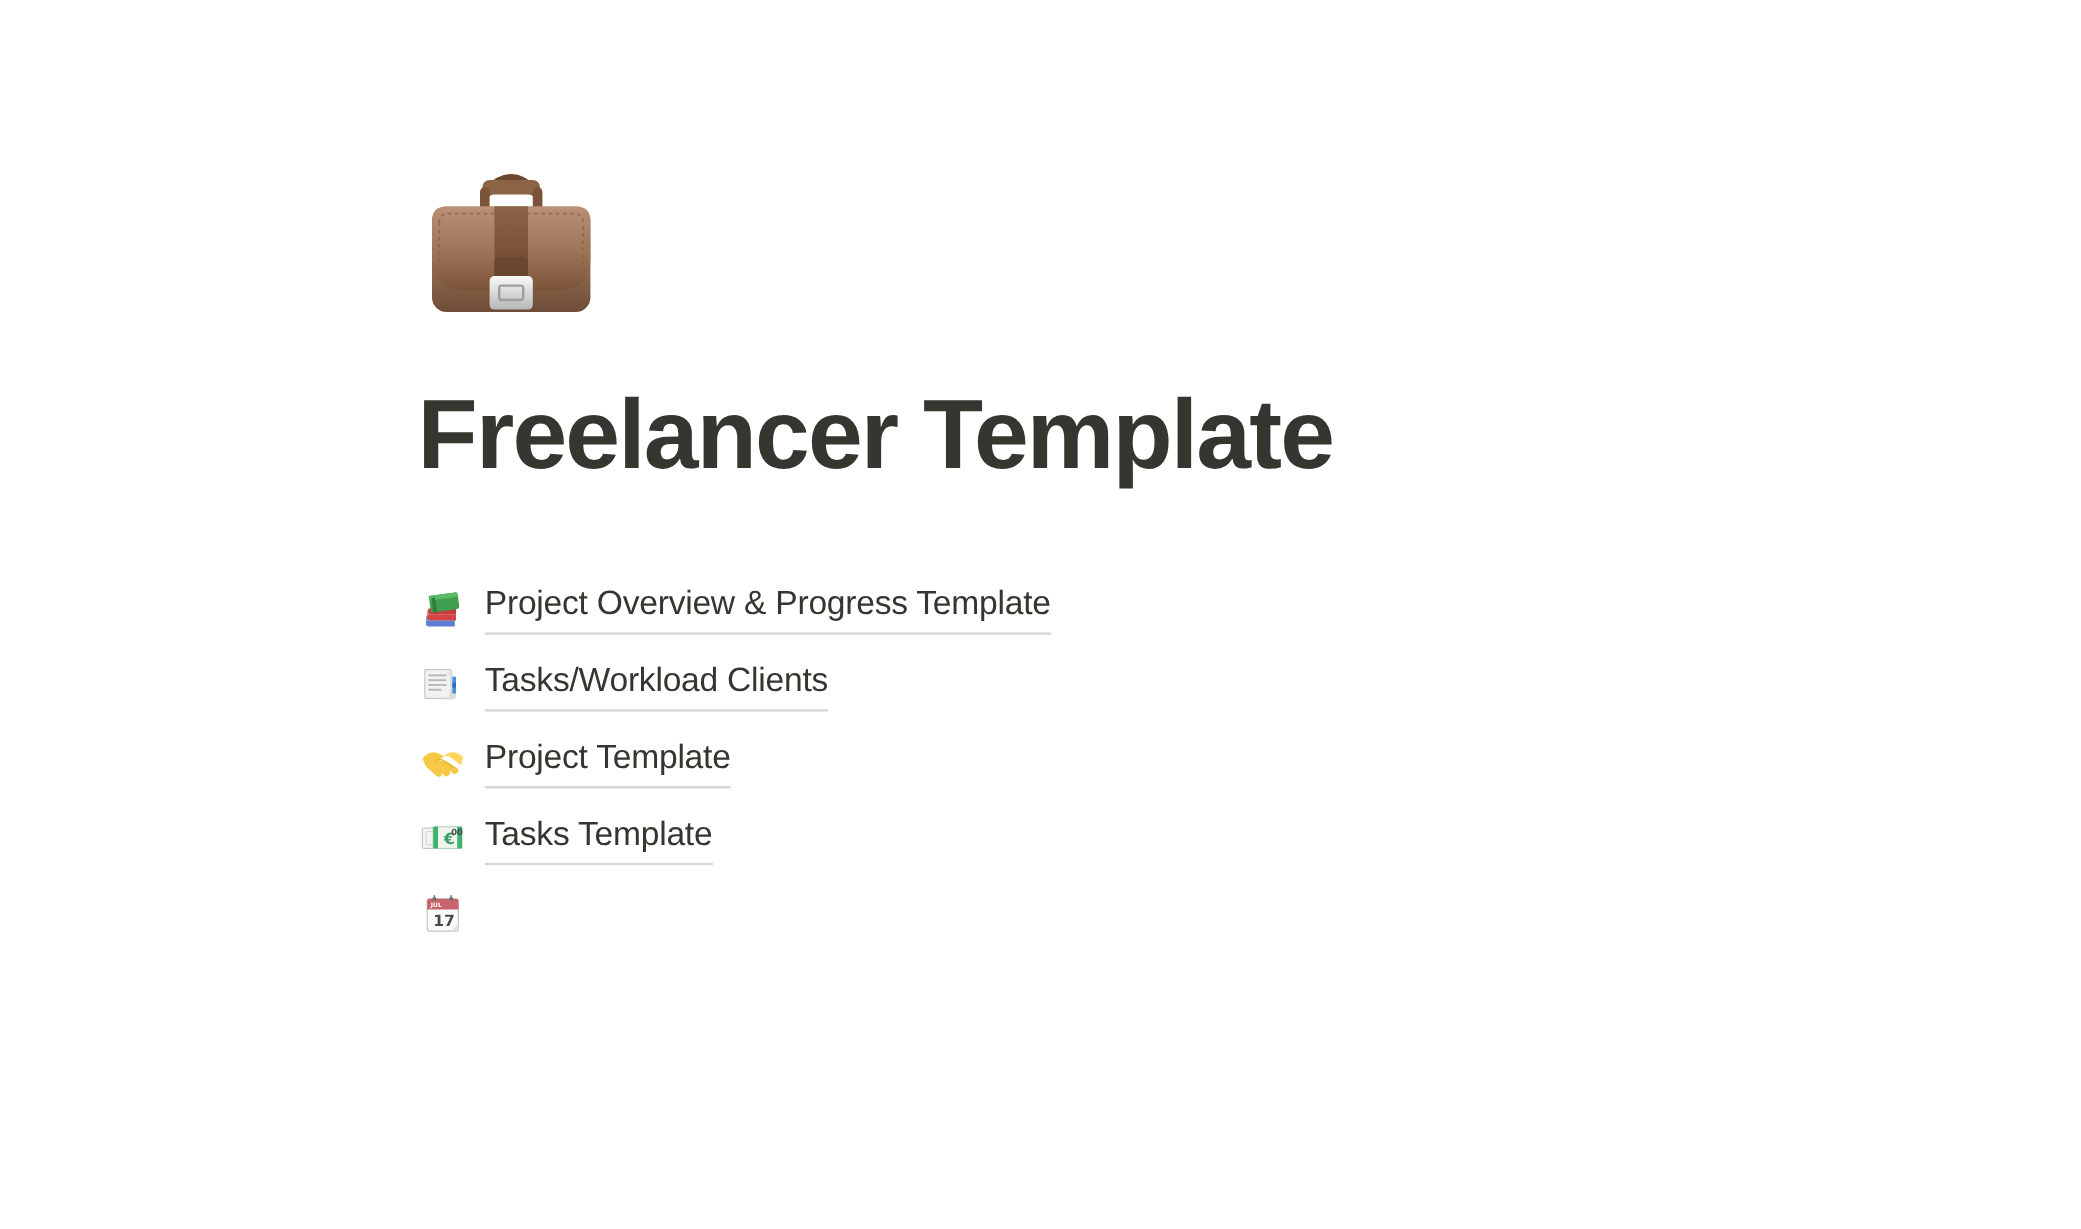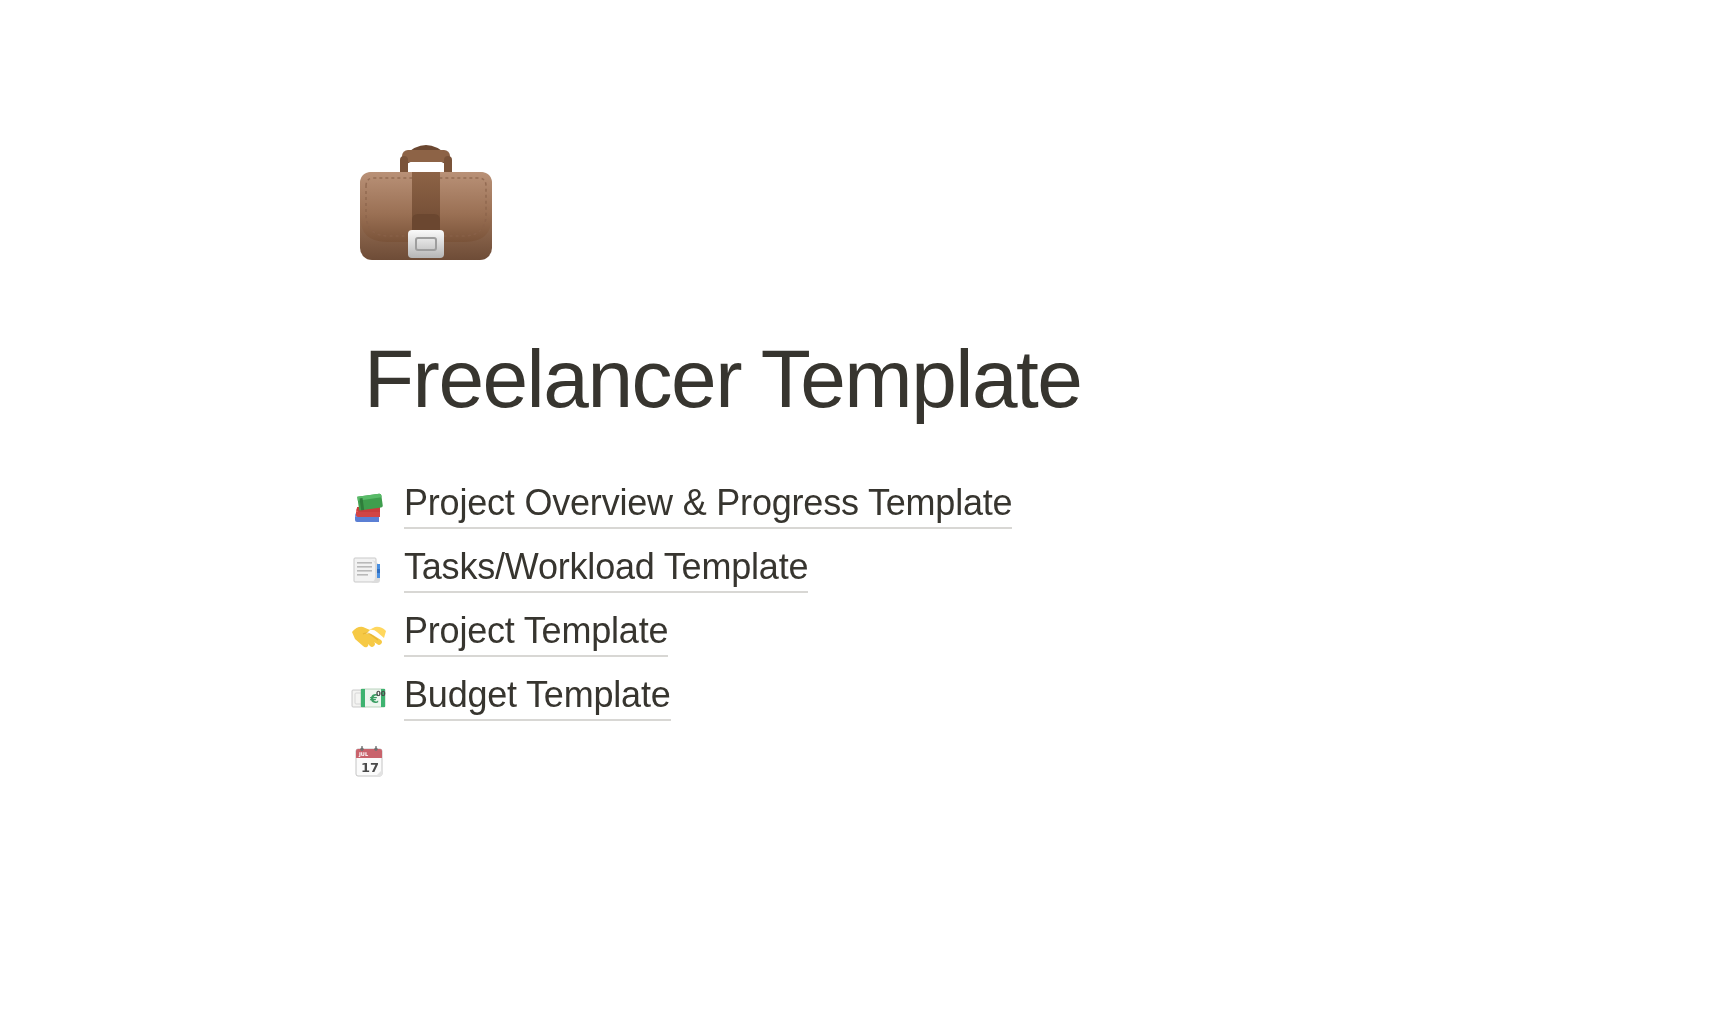--- a/index.html
+++ b/index.html
@@ -43,26 +43,26 @@
     font-family: "DejaVu Sans", sans-serif;
     user-select: none;
   }
   .page-icon svg { display: block; }
 
   
   .page-title {
     position: absolute;
     left: 0;
     top: 315px;
-    margin: 16px;
+    margin: 0;
     padding: 0;
     font-family: "Liberation Sans Narrow", "Liberation Sans", sans-serif;
     font-size: 82px;
     line-height: 96px;
-    font-weight: 400;
+    font-weight: 700;
     letter-spacing: -1.5px;
     color: #37352f;
     white-space: nowrap;
   }
 
   
   .link-list {
     position: absolute;
     left: 0;
     top: 474px;
@@ -86,21 +86,21 @@
     justify-content: center;
     font-size: 34px;
     line-height: 1;
     font-family: "DejaVu Sans", sans-serif;
     user-select: none;
   }
   .row-emoji svg { display: block; }
 
   .row-label {
     font-family: "Liberation Sans", sans-serif;
-    font-size: 36px;
+    font-size: 28px;
     line-height: 38px;
     font-weight: 400;
     color: #37352f;
     letter-spacing: -0.2px;
     white-space: nowrap;
     border-bottom: 2px solid #d8d7d4;
     padding-bottom: 5px;
   }
 </style>
 </head>
@@ -181,21 +181,21 @@
               <rect x="7" y="11" width="15" height="1.6"></rect>
               <rect x="7" y="15" width="15" height="1.6"></rect>
               <rect x="7" y="19" width="15" height="1.6"></rect>
               <rect x="7" y="23" width="11" height="1.6"></rect>
             </g>
             <path d="M18 8 q12 2 12 11 v10 q0 3 -3 3 h-6 q4 -2 4 -6 V14 q0 -5 -7 -6 z" fill="#dcdcdc"></path>
             <path d="M27 13 h3 v14 h-3 z" fill="#4a8fe0"></path>
             <rect x="27" y="18" width="3" height="4" fill="#2e6fc2"></rect>
           </svg>
         </span>
-        <span class="row-label">Tasks/Workload Template</span>
+        <span class="row-label">Tasks/Workload Clients</span>
       </div>
 
       <div class="link-row">
         <span class="row-emoji">
           <svg width="38" height="38" viewBox="0 0 38 38" xmlns="http://www.w3.org/2000/svg">
             <path d="M2 17 q5 -6 11 -5 l7 3 l-4 4 q4 -1 7 1 l8 5 q2 2 0 4 q-2 2 -4 0 l-3 -2 q2 2 0 4 q-2 2 -4 0 l-2 -2 q1 2 -1 3 q-2 1 -4 -1 l-8 -7 z" fill="#f6c945"></path>
             <path d="M36 16 q-5 -5 -11 -4 l-6 3 q5 -1 8 2 l7 6 z" fill="#ffd75e"></path>
             <path d="M13 19 q4 -2 7 0 l8 6" fill="none" stroke="#e0ad2e" stroke-width="1.2" opacity="0.7"></path>
           </svg>
         </span>
@@ -207,21 +207,21 @@
           <svg width="38" height="38" viewBox="0 0 38 38" xmlns="http://www.w3.org/2000/svg">
             <rect x="2" y="11" width="14" height="17" rx="1" fill="#f4f4f2" stroke="#bdbdbd" stroke-width="0.8"></rect>
             <rect x="5" y="14" width="8" height="11" rx="1" fill="none" stroke="#cfcfcf" stroke-width="0.8"></rect>
             <rect x="11" y="10" width="24" height="18" rx="1" fill="#eef6ef" stroke="#a9c9ae" stroke-width="0.8"></rect>
             <rect x="11" y="10" width="4" height="18" fill="#3eb370"></rect>
             <rect x="31" y="10" width="4" height="18" fill="#3eb370"></rect>
             <text x="20" y="24" font-family="DejaVu Sans, sans-serif" font-size="13" font-weight="bold" fill="#3a9e63">€</text>
             <text x="26" y="17" font-family="DejaVu Sans, sans-serif" font-size="7" font-weight="bold" fill="#4a4a4a">00</text>
           </svg>
         </span>
-        <span class="row-label">Budget Template</span>
+        <span class="row-label">Tasks Template</span>
       </div>
 
       <div class="link-row">
         <span class="row-emoji">
           <svg width="38" height="38" viewBox="0 0 38 38" xmlns="http://www.w3.org/2000/svg">
             <rect x="6" y="6" width="26" height="27" rx="2" fill="#fbfbfb" stroke="#c4c4c4" stroke-width="1"></rect>
             <path d="M6 8 a2 2 0 0 1 2 -2 h22 a2 2 0 0 1 2 2 v7 H6 z" fill="#c9636c"></path>
             <text x="9" y="13" font-family="DejaVu Sans, sans-serif" font-size="5" font-weight="bold" fill="#ffffff">JUL</text>
             <text x="11" y="29" font-family="DejaVu Sans, sans-serif" font-size="13" font-weight="bold" fill="#4a4a4a">17</text>
             <circle cx="12" cy="6" r="1.6" fill="#5a5a5a"></circle>

